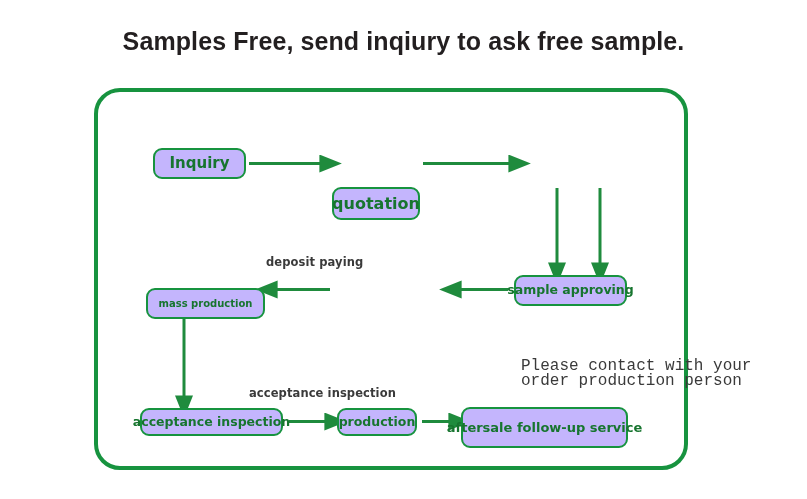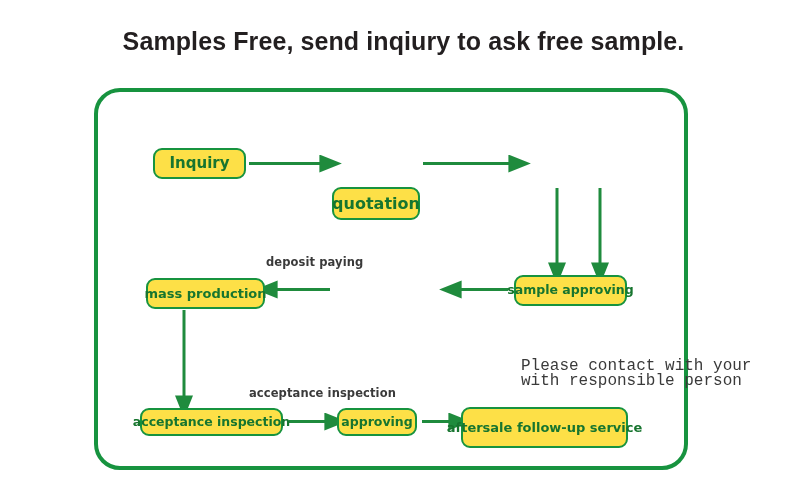--- a/index.html
+++ b/index.html
@@ -49,38 +49,38 @@
     box-sizing: border-box;
     background: transparent;
   }
 
   
   .node {
     position: absolute;
     box-sizing: border-box;
     border: 2.5px solid #17933f;
     border-radius: 9px;
-    background: #fde047;
+    background: #c4b5fd;
     color: #17752f;
     font-family: "DejaVu Sans", sans-serif;
     font-weight: 700;
     display: flex;
     align-items: center;
     justify-content: center;
     text-align: center;
     line-height: 1;
     white-space: nowrap;
   }
 
   
   #node-inquiry            { left: 153px; top: 148px; width: 93px;  height: 31px; font-size: 15px; }
   #node-quotation          { left: 332px; top: 147px; width: 88px;  height: 33px; font-size: 16px; margin-top: 40px; }
   #node-sample-making      { left: 521px; top: 149px; width: 105px; height: 29px; font-size: 12.5px; }
 
-  #node-mass-production    { left: 146px; top: 278px; width: 119px; height: 31px; font-size: 13px; }
+  #node-mass-production    { left: 146px; top: 288px; width: 119px; height: 31px; font-size: 10px; }
   #node-contract-signing   { left: 336px; top: 273px; width: 112px; height: 32px; font-size: 13px; }
   #node-sample-approving   { left: 514px; top: 275px; width: 113px; height: 31px; font-size: 12.5px; }
 
   #node-acceptance-insp    { left: 140px; top: 408px; width: 143px; height: 28px; font-size: 12.5px; }
   #node-shippment          { left: 337px; top: 408px; width: 80px;  height: 28px; font-size: 12.5px; }
   #node-aftersale          { left: 461px; top: 407px; width: 167px; height: 41px; font-size: 13px; }
 
   
   .edge-label {
     position: absolute;
@@ -160,26 +160,26 @@
   <div class="node" id="node-quotation">quotation</div>
 
 
   <div class="node" id="node-mass-production">mass production</div>
 
 
   <div class="node" id="node-sample-approving">sample approving</div>
 
   <div class="node" id="node-acceptance-insp">acceptance inspection</div>
 
-  <div class="node" id="node-shippment">approving</div>
+  <div class="node" id="node-shippment">production</div>
 
   <div class="node" id="node-aftersale">aftersale follow-up service</div>
 
   <div class="edge-label" id="label-deposit-paying">deposit paying</div>
 
   <div class="edge-label" id="label-acceptance-insp">acceptance inspection</div>
 
   <div id="contact-note">
     <div>Please contact with your</div>
-    <div>with responsible person</div>
+    <div>order production person</div>
   </div>
 
 </div>
 
 </body></html>

